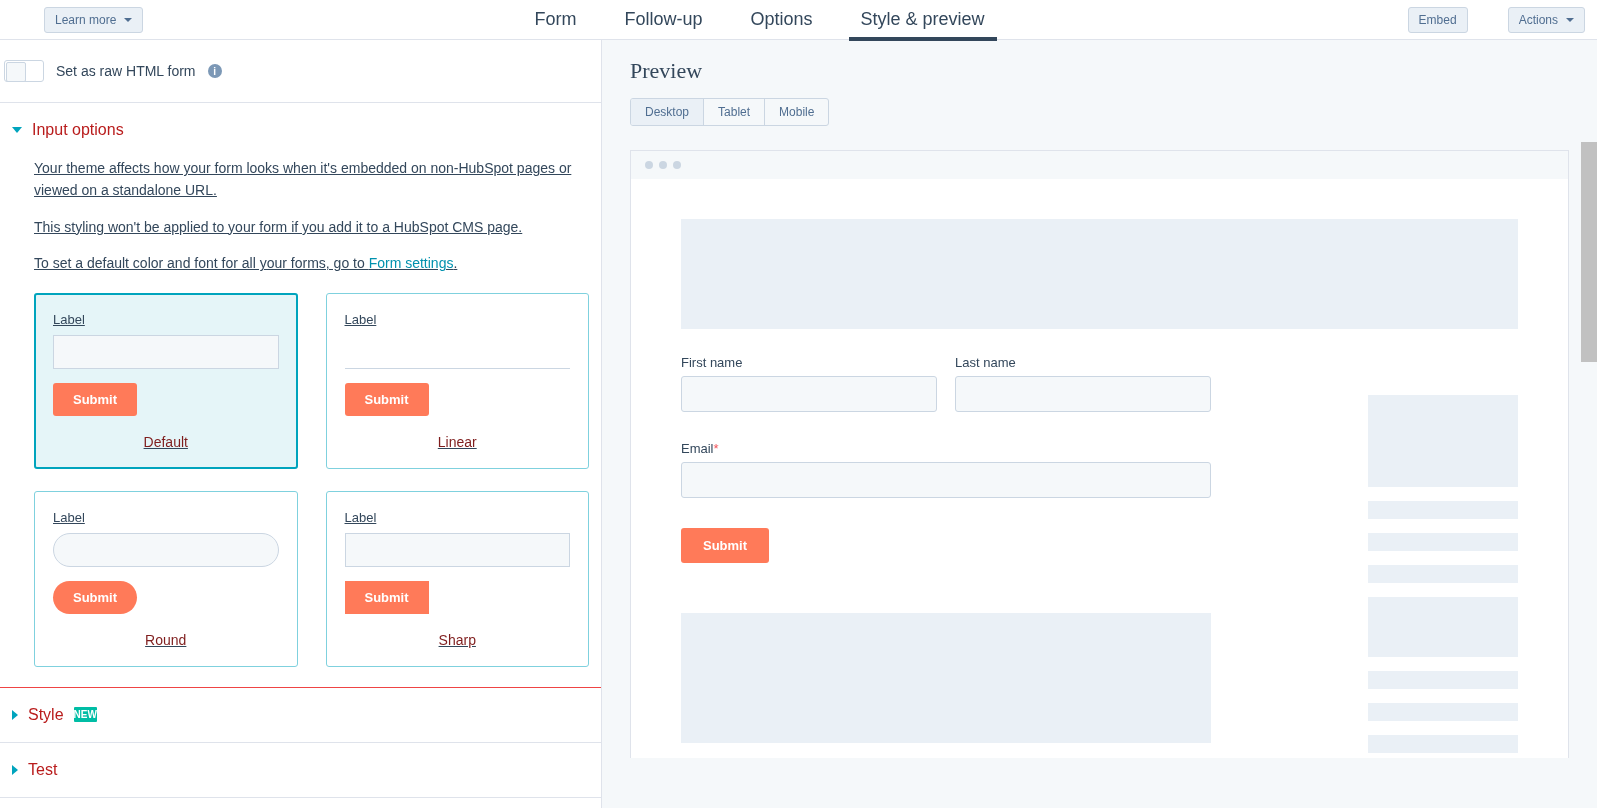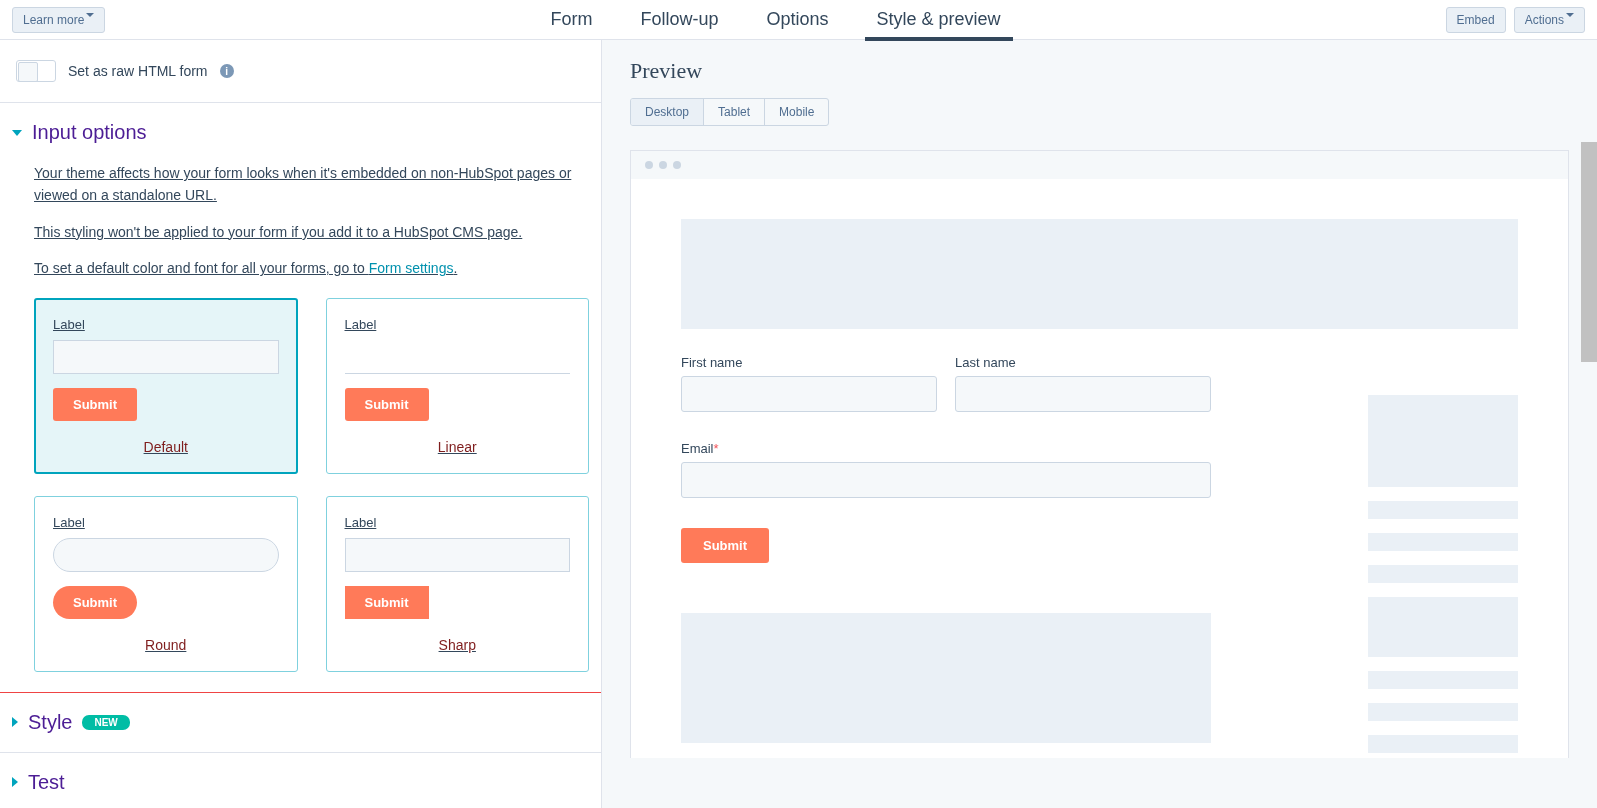--- a/index.html
+++ b/index.html
@@ -1,39 +1,39 @@
 <!DOCTYPE html>
 <html><head>
 <meta charset="utf-8">
 <style>
 * { box-sizing: border-box; margin: 0; padding: 0; }
 body { font-family: -apple-system, BlinkMacSystemFont, "Segoe UI", Helvetica, Arial, sans-serif; font-size: 14px; color: #33475b; background: #fff; }
 .topbar { display: flex; align-items: center; justify-content: space-between; border-bottom: 1px solid #dfe3eb; height: 40px; padding: 0 12px; }
 .topbar-left { display: flex; align-items: center; }
-.btn-outline { background: #eaf0f6; border: 1px solid #cbd6e2; border-radius: 3px; padding: 5px 10px; font-size: 12px; color: #506e91; cursor: pointer; display: inline-flex; align-items: flex-start; gap: 2px; }
+.btn-outline { background: #eaf0f6; border: 1px solid #cbd6e2; border-radius: 3px; padding: 5px 10px; font-size: 12px; color: #506e91; cursor: pointer; display: inline-flex; align-items: center; gap: 8px; margin-left: 32px; }
 .btn-outline .caret { width: 0; height: 0; border-left: 4px solid transparent; border-right: 4px solid transparent; border-top: 4px solid #506e91; }
 .topbar-center { display: flex; gap: 48px; }
 .tab { color: #33475b; font-size: 18px; padding: 10px 0; cursor: pointer; position: relative; }
 .tab.active { font-weight: 500; }
 .tab.active::after { content:''; position:absolute; left:-12px; right:-12px; bottom:-1px; height:4px; background:#33475b; }
 .topbar-right { display: flex; gap: 8px; }
 .main { display: flex; height: calc(808px - 40px); }
 .left-panel { width: 602px; border-right: 1px solid #dfe3eb; overflow-y: auto; }
 .right-panel { flex: 1; background: #f5f8fa; overflow-y: auto; }
-.toggle-row { display:flex; align-items:center; gap:12px; padding: 20px 16px; border-bottom: 1px solid #dfe3eb; }
+.toggle-row { display:flex; align-items:center; gap:12px; padding: 20px 4px; border-bottom: 1px solid #dfe3eb; }
 .toggle { width: 40px; height: 22px; border: 1px solid #cbd6e2; border-radius: 3px; background:#fff; position:relative; cursor:pointer; }
 .toggle::after { content:''; position:absolute; left:1px; top:1px; width:18px; height:18px; background:#f5f8fa; border:1px solid #cbd6e2; border-radius:2px; }
 .info-icon { width:14px; height:14px; border-radius:50%; background:#7c98b6; color:#fff; font-size:10px; display:inline-flex; align-items:center; justify-content:center; font-weight:bold; }
 .section { padding: 18px 12px 20px 34px; border-bottom: 1px solid #ef4444; text-decoration: underline; }
 .section-header { display:flex; align-items:center; gap:10px; padding: 18px 12px; cursor:pointer; border-bottom: 1px solid #dfe3eb; }
 .section-header.no-border { border-bottom:none; }
 .chev { width:0; height:0; border-left:5px solid transparent; border-right:5px solid transparent; border-top:6px solid #00a4bd; }
 .chev-right { width:0; height:0; border-top:5px solid transparent; border-bottom:5px solid transparent; border-left:6px solid #00a4bd; }
-.section-title { font-size:20px; color:#4c1d95; }
-.badge-new { background:#00bda5; color:#fff; font-size:10px; font-weight:700; padding:2px 12px; border-radius:7px; }
+.section-title { font-size:16px; color:#b91c1c; }
+.badge-new { background:#00bda5; color:#fff; font-size:10px; font-weight:700; padding:2px 0; border-radius:1px; }
 .desc { color:#33475b; font-size:14px; line-height:1.6; margin-bottom:14px; }
 .link { color:#0091ae; cursor:pointer; }
 .theme-grid { display:grid; grid-template-columns: 1fr 1fr; gap: 22px 28px; margin-top:18px; }
 .theme-card { border:1px solid #7fd1de; border-radius:3px; padding:18px; cursor:pointer; }
 .theme-card.selected { border:2px solid #00a4bd; background:#e5f5f8; padding:17px; }
 .theme-label { font-size:13px; color:#33475b; margin-bottom:8px; display:block; }
 .theme-input { width:100%; height:34px; background:#f5f8fa; border:1px solid #cbd6e2; }
 .theme-input.linear { border:none; border-bottom:1px solid #cbd6e2; background:transparent; }
 .theme-input.round { border-radius:20px; }
 .theme-input.sharp { border-radius:0; }

